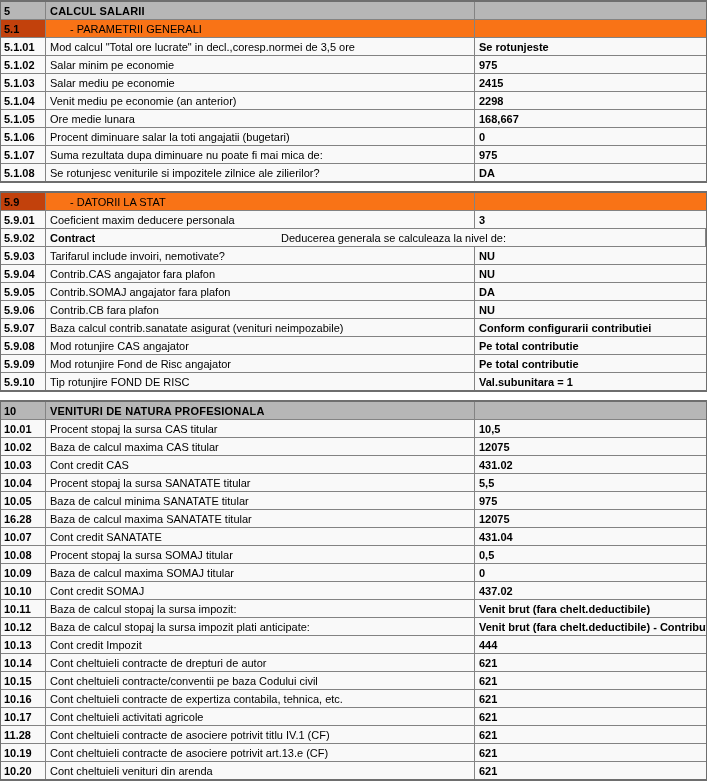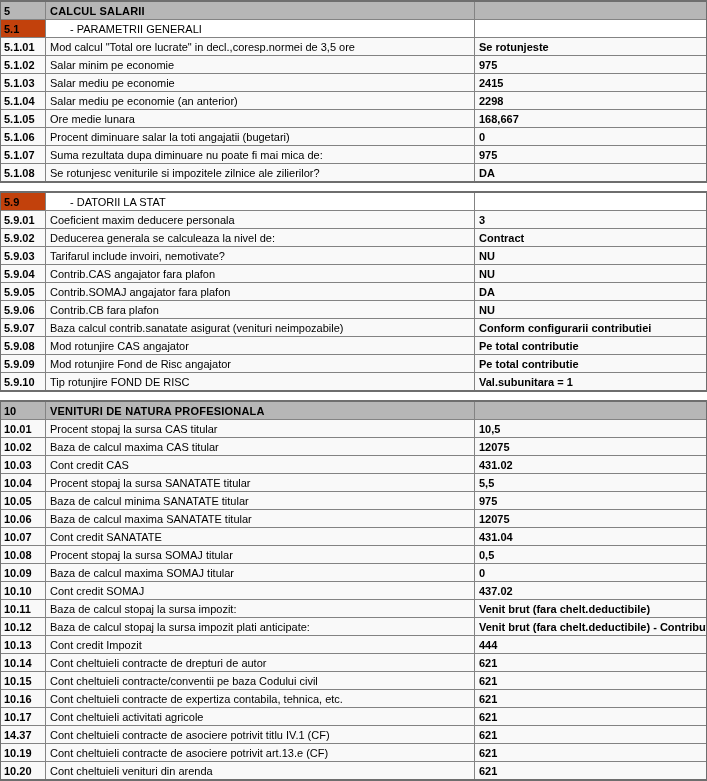--- a/index.html
+++ b/index.html
@@ -56,21 +56,21 @@
     font-weight: bold;
   }
   
   .row.data .cell { background: #f9f9f9; }
   
   .row.main .cell { background: #b6b6b6; }
   .row.main .cell-desc { font-weight: bold; letter-spacing: 0.2px; }
   
   .row.sub .cell-code { background: #c2410c; }
   .row.sub .cell-desc,
-  .row.sub .cell-value { background: #ffffff; }
+  .row.sub .cell-value { background: #f97316; }
   .row.sub .cell-desc { padding-left: 24px; }
 </style>
 </head>
 <body>
 
 <div id="config-table">
     <div class="section">
       <div class="row main">
         <div class="cell cell-code">5</div>
         <div class="cell cell-desc">CALCUL SALARII</div>
@@ -91,21 +91,21 @@
         <div class="cell cell-desc">Salar minim pe economie</div>
         <div class="cell cell-value">975</div>
       </div>
       <div class="row data">
         <div class="cell cell-code">5.1.03</div>
         <div class="cell cell-desc">Salar mediu pe economie</div>
         <div class="cell cell-value">2415</div>
       </div>
       <div class="row data">
         <div class="cell cell-code">5.1.04</div>
-        <div class="cell cell-desc">Salar mediu pe economie (an anterior)</div>
+        <div class="cell cell-desc">Venit mediu pe economie (an anterior)</div>
         <div class="cell cell-value">2298</div>
       </div>
       <div class="row data">
         <div class="cell cell-code">5.1.05</div>
         <div class="cell cell-desc">Ore medie lunara</div>
         <div class="cell cell-value">168,667</div>
       </div>
       <div class="row data">
         <div class="cell cell-code">5.1.06</div>
         <div class="cell cell-desc">Procent diminuare salar la toti angajatii (bugetari)</div>
@@ -128,22 +128,22 @@
         <div class="cell cell-desc">- DATORII LA STAT</div>
         <div class="cell cell-value"></div>
       </div>
       <div class="row data">
         <div class="cell cell-code">5.9.01</div>
         <div class="cell cell-desc">Coeficient maxim deducere personala</div>
         <div class="cell cell-value">3</div>
       </div>
       <div class="row data">
         <div class="cell cell-code">5.9.02</div>
+        <div class="cell cell-value">Contract</div>
         <div class="cell cell-desc">Deducerea generala se calculeaza la nivel de:</div>
-        <div class="cell cell-value">Contract</div>
       </div>
       <div class="row data">
         <div class="cell cell-code">5.9.03</div>
         <div class="cell cell-desc">Tarifarul include invoiri, nemotivate?</div>
         <div class="cell cell-value">NU</div>
       </div>
       <div class="row data">
         <div class="cell cell-code">5.9.04</div>
         <div class="cell cell-desc">Contrib.CAS angajator fara plafon</div>
         <div class="cell cell-value">NU</div>
@@ -204,21 +204,21 @@
         <div class="cell cell-code">10.04</div>
         <div class="cell cell-desc">Procent stopaj la sursa SANATATE titular</div>
         <div class="cell cell-value">5,5</div>
       </div>
       <div class="row data">
         <div class="cell cell-code">10.05</div>
         <div class="cell cell-desc">Baza de calcul minima SANATATE titular</div>
         <div class="cell cell-value">975</div>
       </div>
       <div class="row data">
-        <div class="cell cell-code">10.06</div>
+        <div class="cell cell-code">16.28</div>
         <div class="cell cell-desc">Baza de calcul maxima SANATATE titular</div>
         <div class="cell cell-value">12075</div>
       </div>
       <div class="row data">
         <div class="cell cell-code">10.07</div>
         <div class="cell cell-desc">Cont credit SANATATE</div>
         <div class="cell cell-value">431.04</div>
       </div>
       <div class="row data">
         <div class="cell cell-code">10.08</div>
@@ -264,21 +264,21 @@
         <div class="cell cell-code">10.16</div>
         <div class="cell cell-desc">Cont cheltuieli contracte de expertiza contabila, tehnica, etc.</div>
         <div class="cell cell-value">621</div>
       </div>
       <div class="row data">
         <div class="cell cell-code">10.17</div>
         <div class="cell cell-desc">Cont cheltuieli activitati agricole</div>
         <div class="cell cell-value">621</div>
       </div>
       <div class="row data">
-        <div class="cell cell-code">14.37</div>
+        <div class="cell cell-code">11.28</div>
         <div class="cell cell-desc">Cont cheltuieli contracte de asociere potrivit titlu IV.1 (CF)</div>
         <div class="cell cell-value">621</div>
       </div>
       <div class="row data">
         <div class="cell cell-code">10.19</div>
         <div class="cell cell-desc">Cont cheltuieli contracte de asociere potrivit art.13.e (CF)</div>
         <div class="cell cell-value">621</div>
       </div>
       <div class="row data">
         <div class="cell cell-code">10.20</div>

